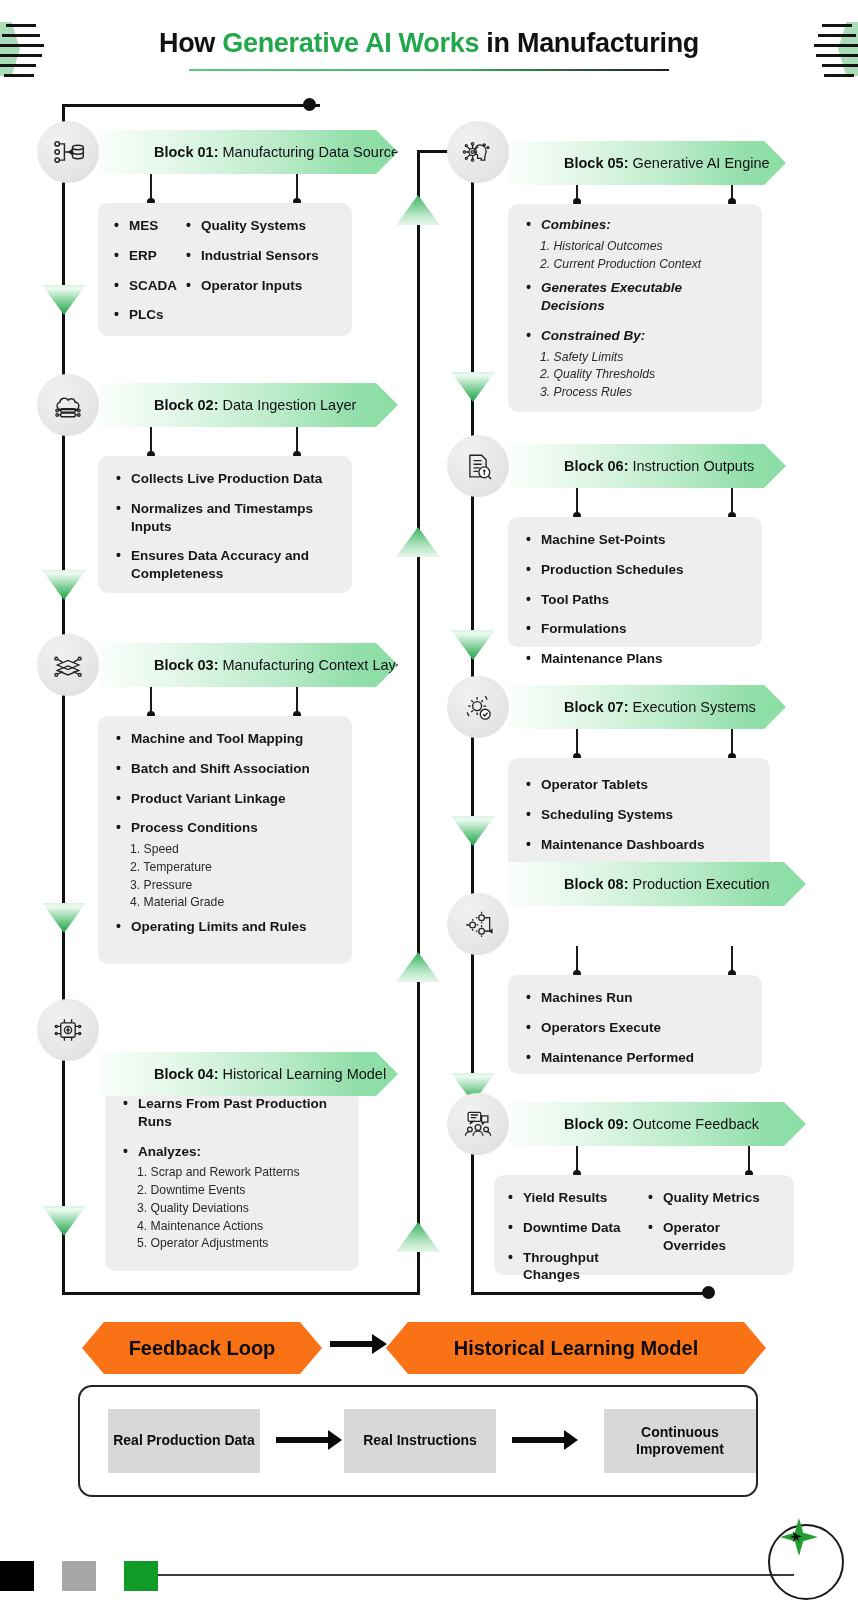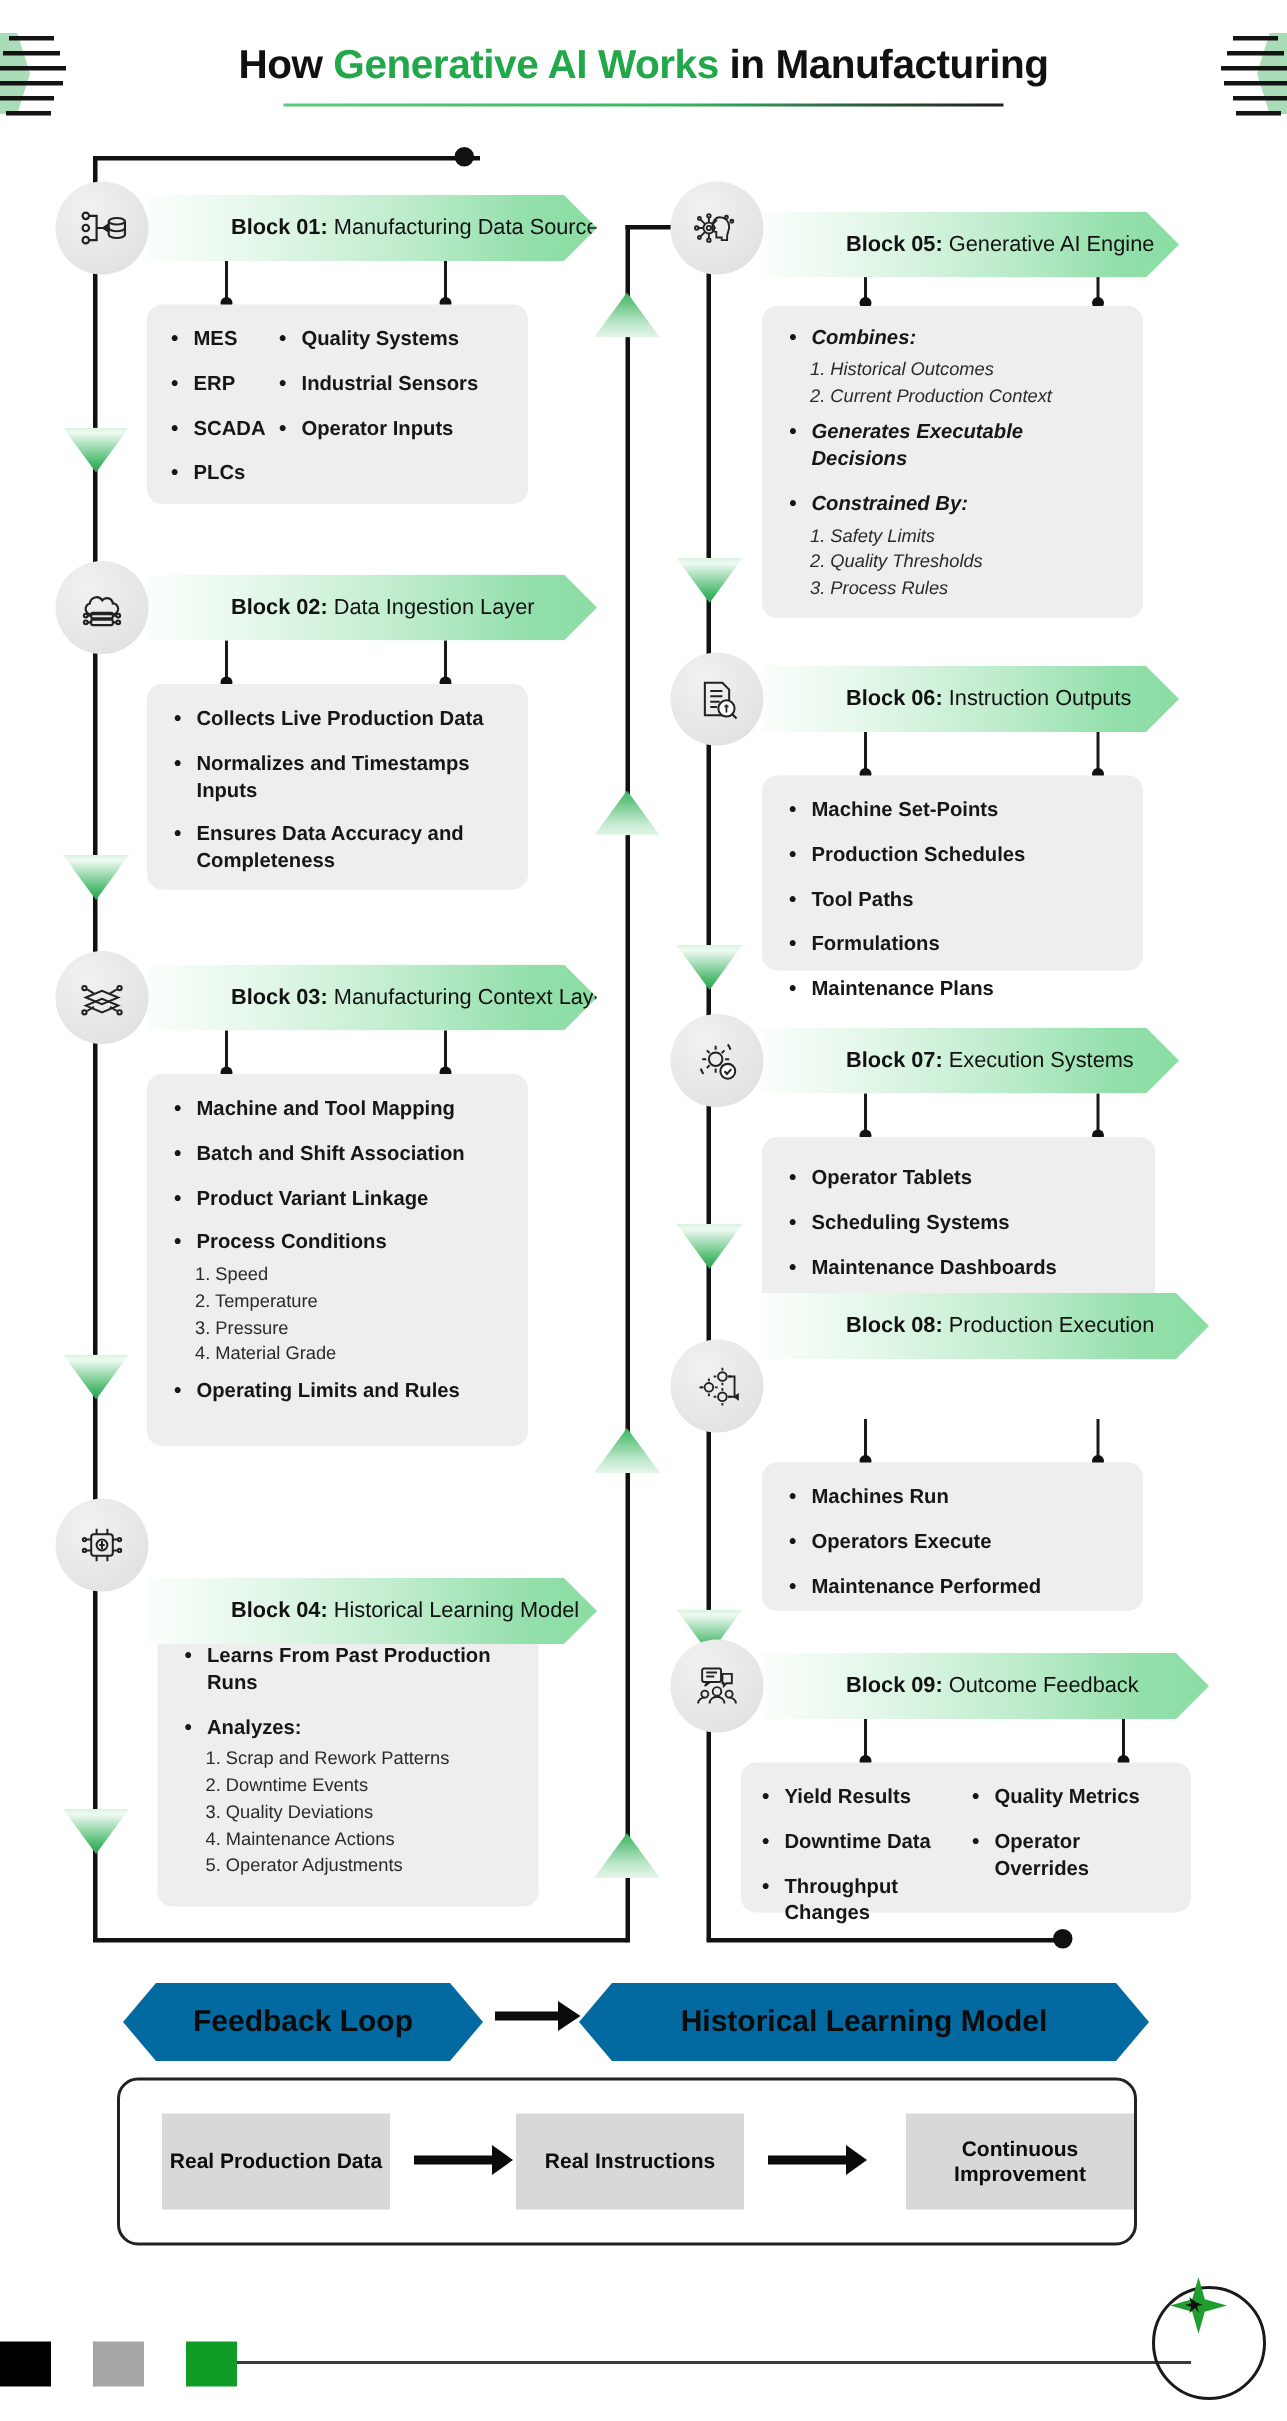--- a/index.html
+++ b/index.html
@@ -138,21 +138,21 @@
   .stem { position: absolute; width: 2px; background: #1a1a1a; }
   .stem-dot {
     position: absolute; width: 8px; height: 8px; border-radius: 50%;
     background: #111111;
   }
 
   
   .hexrow { position: absolute; left: 0; top: 1322px; width: 858px; height: 58px; }
   .hex {
     position: absolute; height: 52px;
-    background: #0369a1;
+    background: #f97316;
     clip-path: polygon(22px 0, calc(100% - 22px) 0, 100% 50%, calc(100% - 22px) 100%, 22px 100%, 0 50%);
     display: flex; align-items: center; justify-content: center;
     font-size: 20px; font-weight: 700; color: #0b0b0b; text-align: right;
   }
   .hex-arrow {
     position: absolute; top: 19px; height: 6px; background: #0b0b0b;
   }
   .hex-arrow::after {
     content: ""; position: absolute; right: -13px; top: -7px;
     border-left: 15px solid #0b0b0b;

